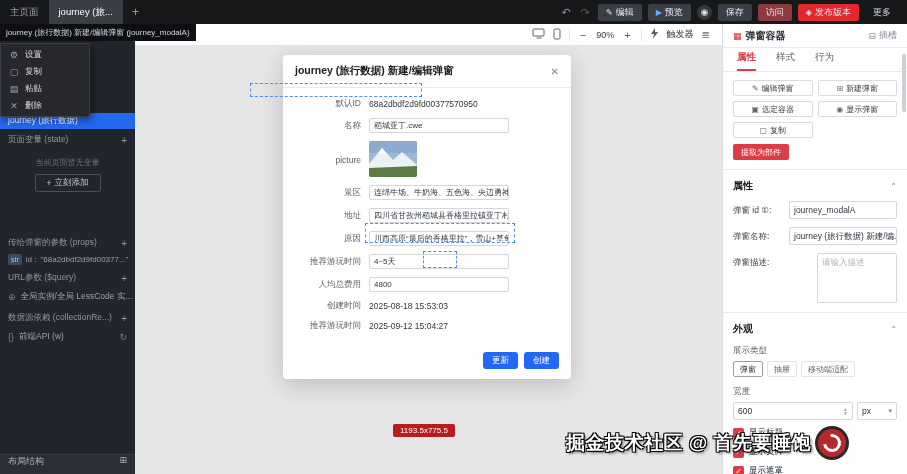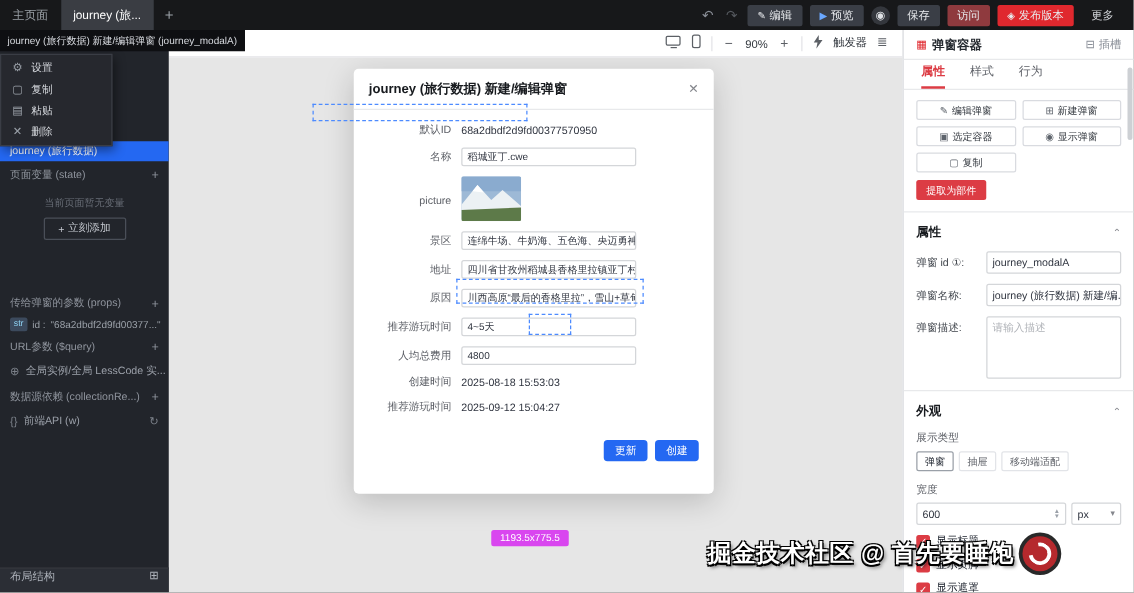--- a/index.html
+++ b/index.html
@@ -56,25 +56,25 @@
   .modal-head { display:flex; align-items:center; justify-content:space-between; padding:9px 12px; border-bottom:1px solid #e8e9eb; }
   .modal-title { font-size:10.5px; color:#181b1f; font-weight:bold; }
   .modal-close { color:#84868c; font-size:10px; }
   .modal-body { padding:10px 14px 4px; }
   .frow { display:flex; align-items:center; margin-bottom:8px; }
   .frow.top { align-items:flex-start; }
   .flabel { width:72px; text-align:right; color:#5c5f66; font-size:8.5px; padding-right:8px; flex:none; }
   .fvalue-text { font-size:8.5px; color:#303540; }
   .finput { width:140px; height:15px; border:1px solid #d4d6d9; border-radius:2px; font-size:8px; line-height:13px; padding:0 4px; color:#303540; white-space:nowrap; overflow:hidden; background:#fff; }
   .fimg { width:48px; height:36px; border-radius:2px; overflow:hidden; display:block; }
-  .modal-foot { display:flex; justify-content:flex-end; gap:6px; padding:8px 12px 26px; }
+  .modal-foot { display:flex; justify-content:flex-end; gap:6px; padding:8px 12px 10px; }
   .btn-blue { background:#2468f2; color:#fff; border-radius:3px; height:17px; padding:0 9px; font-size:8.5px; display:flex; align-items:center; }
 
   .sel-outline { position:absolute; border:1px dashed #4d8bff; z-index:6; pointer-events:none; }
-  .size-badge { position:absolute; left:258px; top:378px; background:#d946ef; color:#fff; font-size:8px; padding:2px 7px; border-radius:2px; z-index:6; }
+  .size-badge { position:absolute; left:258px; top:378px; background:#b91c1c; color:#fff; font-size:8px; padding:2px 7px; border-radius:2px; z-index:6; }
 
   
   .rpanel { position:absolute; left:722px; top:24px; width:185px; height:450px; background:#fff; border-left:1px solid #dadce0; z-index:5; }
   .rp-head { height:24px; border-bottom:1px solid #e8e9eb; display:flex; align-items:center; justify-content:space-between; padding:0 10px; }
   .rp-title { display:flex; align-items:center; gap:4px; font-size:10px; font-weight:bold; color:#24292f; }
   .rp-title .ti { color:#e0282e; font-size:9px; font-weight:normal; }
   .rp-slot { display:flex; align-items:center; gap:3px; color:#8a8f98; font-size:9px; }
   .rp-tabs { height:24px; border-bottom:1px solid #e8e9eb; display:flex; align-items:flex-end; gap:20px; padding:0 14px; }
   .rp-tab { font-size:9.5px; color:#5c5f66; padding-bottom:5px; border-bottom:2px solid transparent; }
   .rp-tab.active { color:#dc3c44; border-bottom-color:#dc3c44; font-weight:bold; }
@@ -82,21 +82,21 @@
   .qgrid { display:grid; grid-template-columns:1fr 1fr; gap:5px; }
   .qbtn { border:1px solid #d9dbe0; border-radius:2px; height:16px; font-size:8px; color:#33383f; display:flex; align-items:center; justify-content:center; gap:3px; white-space:nowrap; overflow:hidden; }
   .qbtn .qi { color:#5e646c; font-size:8px; }
   .extract-btn { margin-top:6px; background:#dc3c44; color:#fff; height:16px; display:inline-flex; align-items:center; padding:0 8px; border-radius:2px; font-size:8px; }
   .rp-divider { border-top:1px solid #e8e9eb; margin:9px -10px 0; }
   .sec-head { display:flex; align-items:center; justify-content:space-between; margin-top:9px; font-size:10px; font-weight:bold; color:#181b1f; }
   .sec-head .chev { color:#84868c; font-size:8px; font-weight:normal; }
   .prow { display:flex; align-items:flex-start; margin-top:8px; }
   .plabel { width:56px; font-size:8.5px; color:#40454c; padding-top:4px; flex:none; line-height:1.3; }
   .pinput { flex:1; height:18px; border:1px solid #d4d6d9; border-radius:2px; font-size:8.5px; line-height:16px; padding:0 4px; color:#303540; white-space:nowrap; overflow:hidden; }
-  .ptextarea { flex:1; height:50px; border:1px solid #d4d6d9; border-radius:2px; font-size:8.5px; padding:3px 4px; color:#b0b3b8; }
+  .ptextarea { flex:1; height:50px; border:1px solid #d4d6d9; border-radius:2px; font-size:8.5px; padding:3px 4px; color:#b0b3b8;margin-left:28px; }
   .sublabel { font-size:8.5px; color:#5c5f66; margin:9px 0 4px; }
   .segrow { display:flex; gap:4px; }
   .seg { border:1px solid #e2e4e8; border-radius:2px; height:16px; padding:0 6px; font-size:8px; color:#5c5f66; display:flex; align-items:center; white-space:nowrap; }
   .seg.selected { border-color:#9aa0a8; color:#151b26; }
   .widthrow { display:flex; gap:4px; margin-top:2px; }
   .winput { flex:1; height:18px; border:1px solid #d4d6d9; border-radius:2px; display:flex; align-items:center; justify-content:space-between; padding:0 4px; font-size:8.5px; color:#303540; }
   .warrows { display:flex; flex-direction:column; line-height:4px; font-size:5px; color:#9aa0a8; }
   .wunit { width:40px; height:18px; border:1px solid #d4d6d9; border-radius:2px; display:flex; align-items:center; justify-content:space-between; padding:0 4px; font-size:8.5px; color:#303540; }
   .wunit .chev { color:#84868c; font-size:7px; }
   .cbrow { display:flex; align-items:center; gap:5px; margin-top:7px; }

